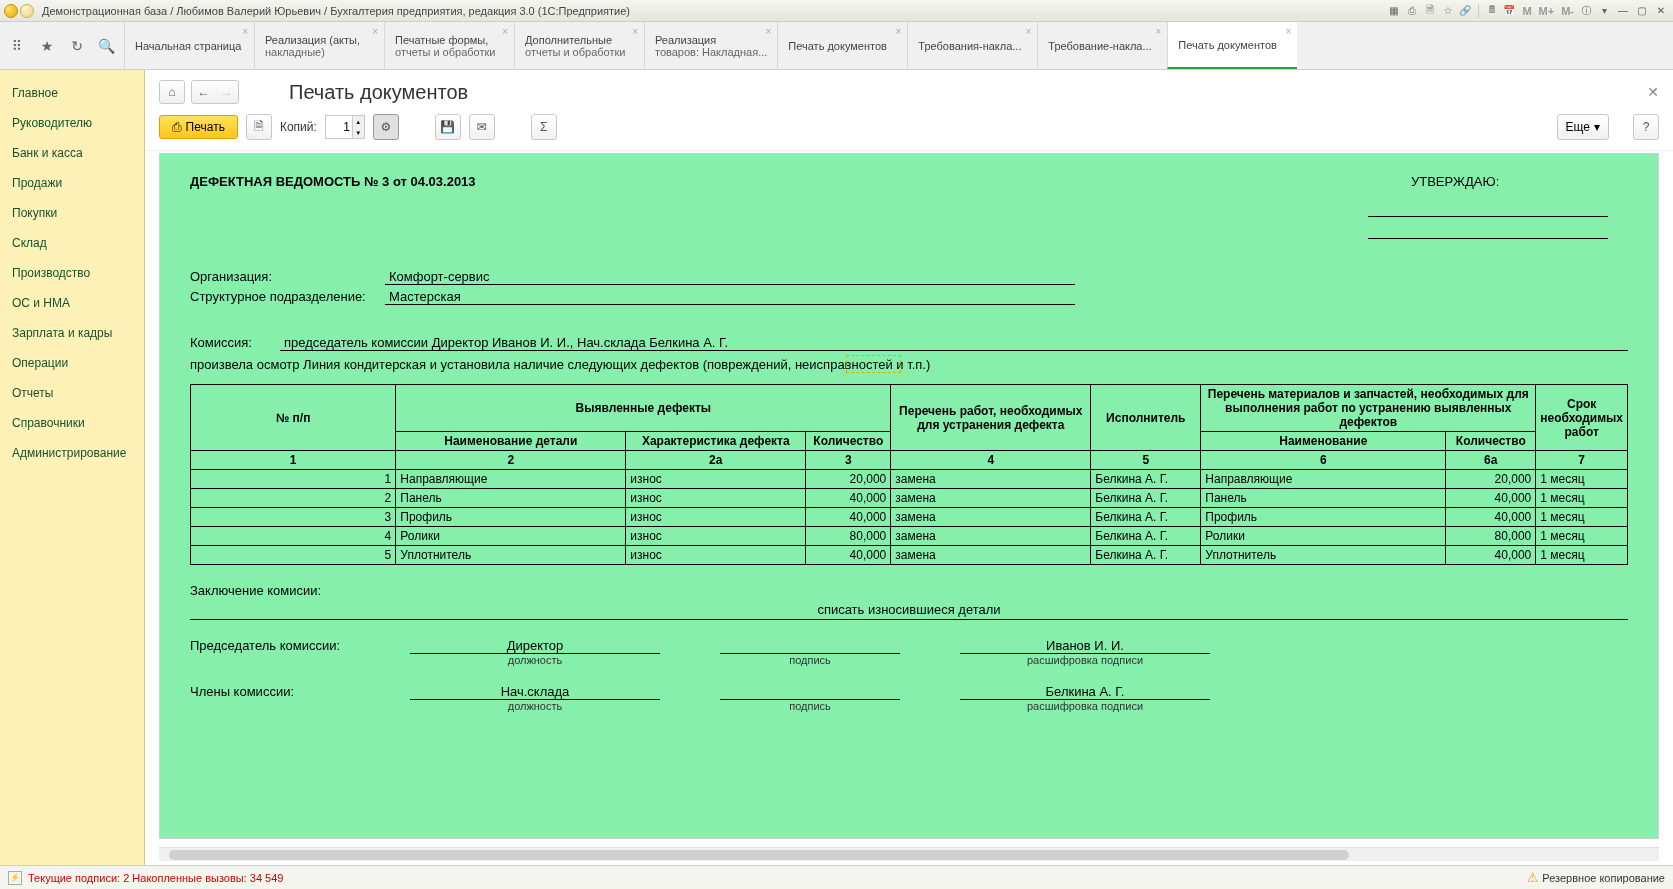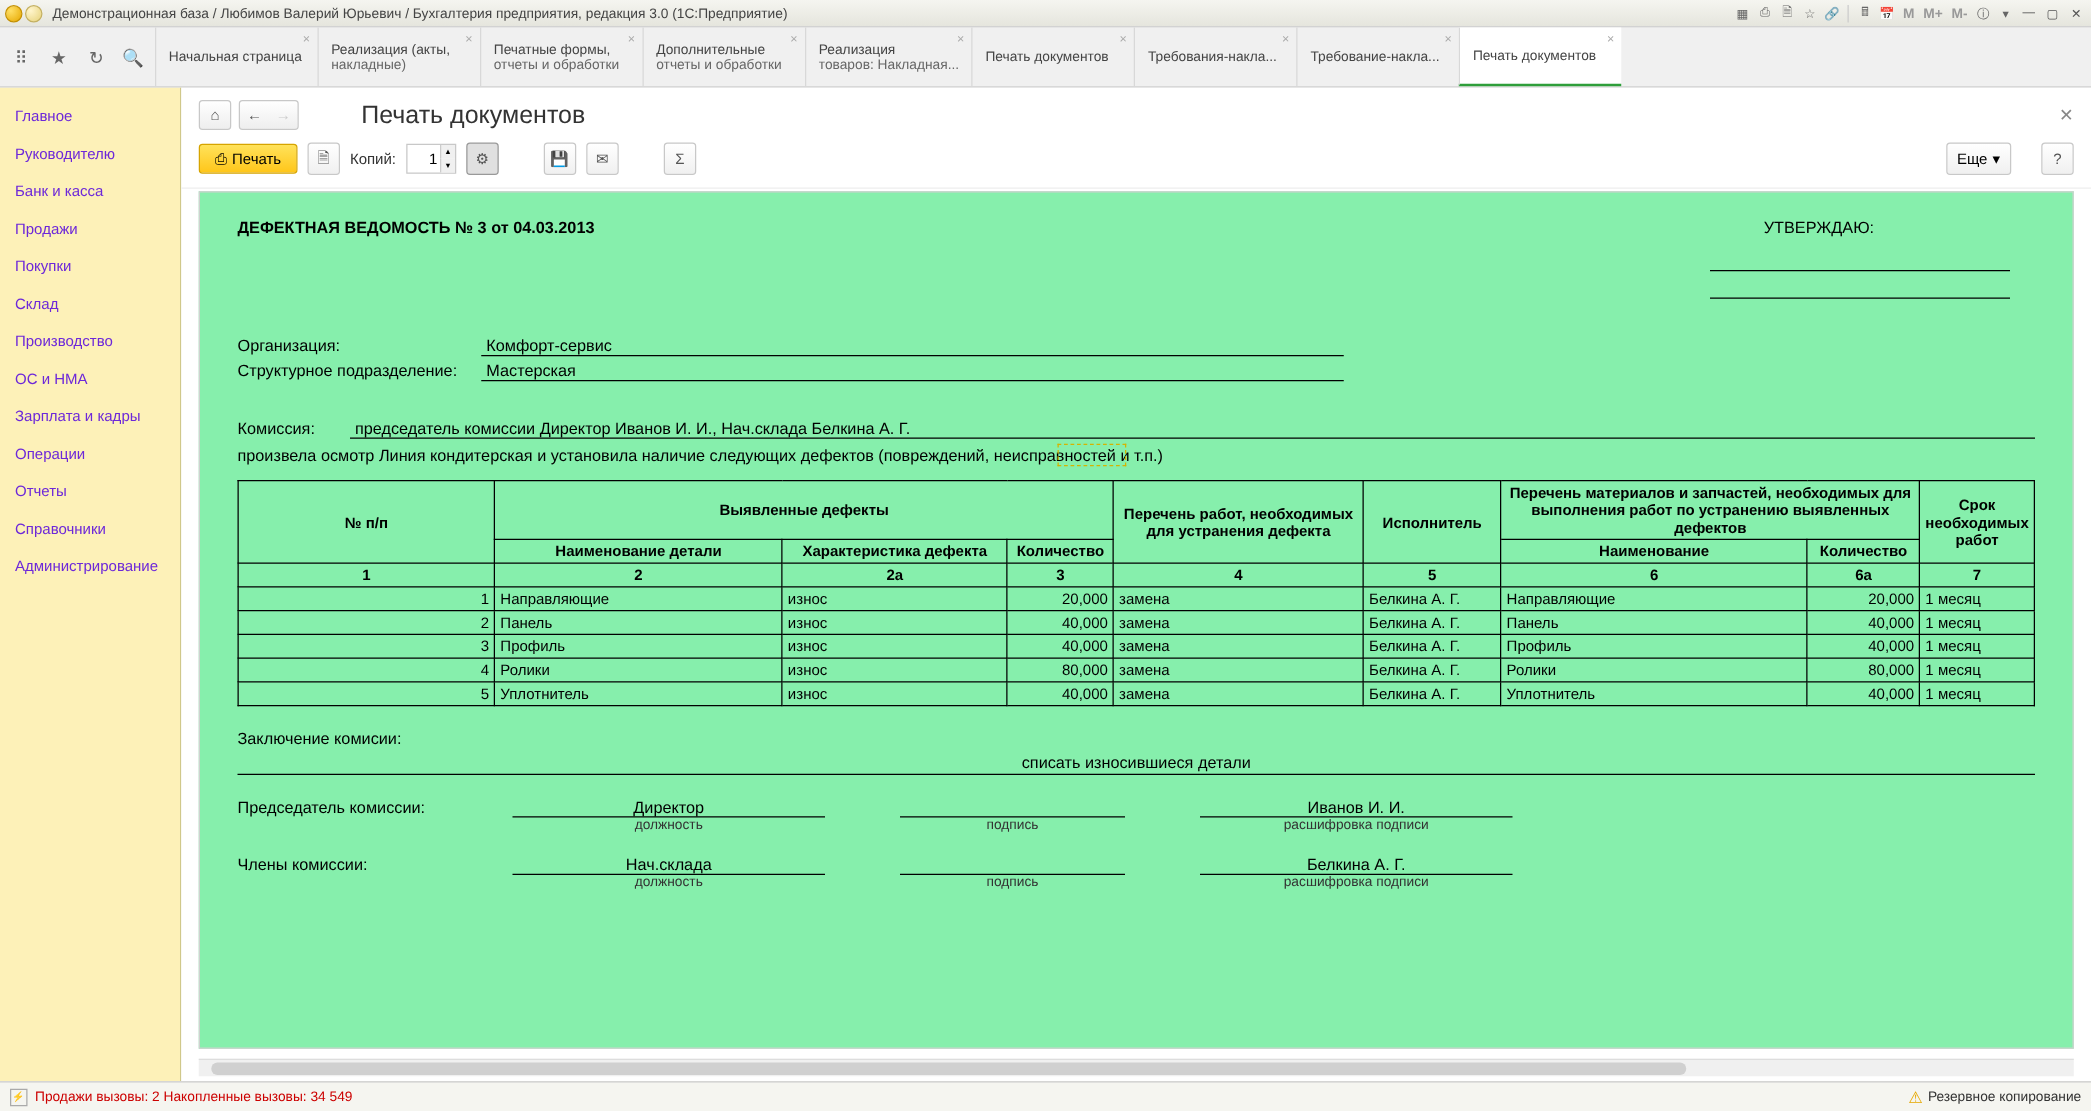--- a/index.html
+++ b/index.html
@@ -19,21 +19,21 @@
 .tabbar .tools { display: flex; align-items: center; padding: 0 8px; gap: 12px; }
 .tabbar .toolico { width: 18px; height: 18px; display: inline-flex; align-items: center; justify-content: center; color: #666; font-size: 14px; }
 .tabbar .tabs { display: flex; flex: 1; }
 .tab { border-left: 1px solid #d8d8d8; padding: 6px 10px; min-width: 130px; display: flex; flex-direction: column; justify-content: center; font-size: 11px; color: #444; position: relative; cursor: pointer; }
 .tab .tab-close { position: absolute; top: 4px; right: 6px; font-size: 10px; color: #aaa; }
 .tab.active { background: #fff; border-bottom: 2px solid #2e9e3a; }
 .tab .line2 { color: #666; }
 
 .main { flex: 1; display: flex; overflow: hidden; }
 .sidebar { width: 145px; background: #fdf1b8; border-right: 1px solid #d0c88a; padding-top: 8px; }
-.sidebar .item { padding: 8px 12px; font-size: 12px; color: #6d28d9; cursor: pointer; }
+.sidebar .item { padding: 8px 12px; font-size: 12px; color: #14532d; cursor: pointer; }
 
 .content { flex: 1; background: #fff; display: flex; flex-direction: column; overflow: hidden; }
 .content-head { display: flex; align-items: center; padding: 10px 14px 4px; gap: 10px; }
 .navbtns { display: flex; gap: 6px; }
 .navbtn { width: 26px; height: 24px; border: 1px solid #c8c8c8; border-radius: 3px; background: linear-gradient(#fff,#eee); display: inline-flex; align-items: center; justify-content: center; font-size: 12px; color: #555; }
 .navbtn.pair { width: 48px; display: inline-flex; }
 .navbtn.pair span { flex: 1; text-align: center; }
 .page-title { font-size: 20px; color: #333; margin-left: 40px; }
 .close-x { margin-left: auto; font-size: 14px; color: #888; cursor: pointer; }
 
@@ -384,18 +384,18 @@
       </div>
     </div>
     <div class="hscroll">
         <div class="thumb"></div>
       </div>
   </div>
 </div>
 
 <div class="statusbar">
   <span class="perf-ico">⚡</span>
-  <span class="red"><span>Продажи вызовы: </span><span>2</span><span>  Накопленные вызовы: </span><span>34 549</span></span>
+  <span class="red"><span>Текущие подписи: </span><span>2</span><span>  Накопленные вызовы: </span><span>34 549</span></span>
   <span class="backup">
       <span class="warn">⚠</span>
       <span>Резервное копирование</span>
     </span>
 </div>
 
 </body></html>

